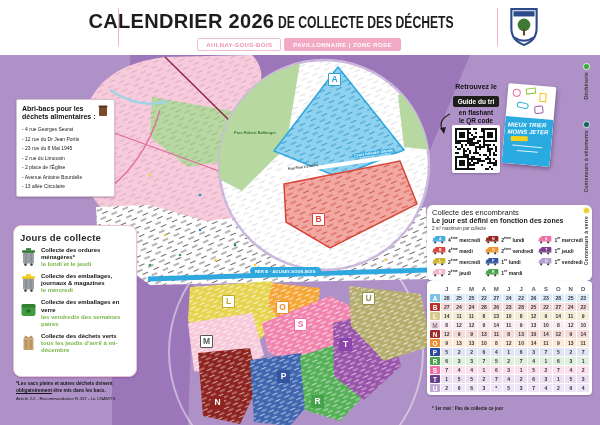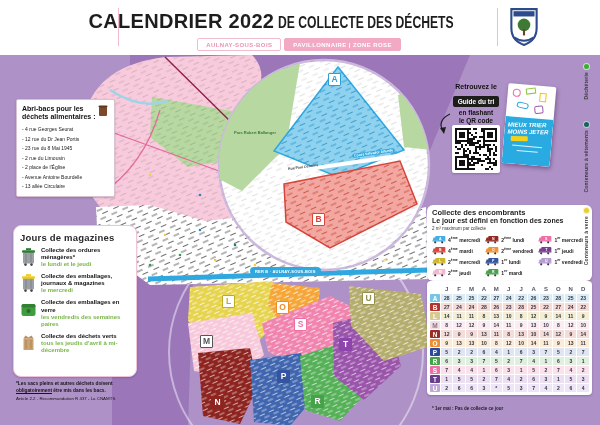--- a/index.html
+++ b/index.html
@@ -68,21 +68,21 @@
   .d2{left:18px;top:3px;width:10px;height:6px;border:1.5px solid #8cc63f;transform:rotate(-12deg)}
   .d3{left:32px;top:7px;width:7px;height:9px;border:1.5px solid #f5c21a}
   .d4{left:10px;top:18px;width:12px;height:6px;border:1.5px solid #27aae1;border-radius:4px;transform:rotate(8deg)}
   .d5{left:28px;top:20px;width:9px;height:8px;border:1.5px solid #9b59a8;border-radius:2px;transform:rotate(-10deg)}
   .bk-bottom{position:absolute;left:0;right:0;top:33px;bottom:0;background:#29abe1;padding:4px 3px 0}
   .bk-title{font-size:6px;font-weight:800;font-style:italic;color:#fff;line-height:1.1;transform:rotate(-4deg)}
   .bk-tag{width:17px;height:5px;background:#f5d21a;border-radius:1px;margin:2px 0 0 4px;transform:rotate(-4deg)}
   .bk-line{height:1px;background:rgba(255,255,255,.85);margin:4px auto 0;width:70%}
 
   .enc-box{position:absolute;left:427px;top:150px;width:165px;background:#fff;border-radius:6px;padding:4px 5px 3px;box-shadow:0 1px 2px rgba(60,30,80,.3)}
-  .enc-title{font-size:7.5px;font-weight:700;color:#1d1d1b;line-height:1.1}
+  .enc-title{font-size:7.5px;font-weight:400;color:#1d1d1b;line-height:1.1}
   .enc-sub{font-size:7px;font-weight:800;color:#1d1d1b;line-height:1.15}
   .enc-note{font-size:4.5px;color:#333;margin-top:1px}
   .enc-grid{margin-top:3px;display:grid;grid-template-rows:repeat(4,11px);grid-auto-flow:column;column-gap:1px}
   .enc-item{display:flex;align-items:center;gap:2px;overflow:hidden}
   .enc-item svg{width:14px;height:9px;flex:none}
   .enc-label{font-size:5px;font-weight:700;color:#222;white-space:nowrap}
   .enc-label sup{font-size:3.5px}
 
   .cal-wrap{position:absolute;left:427px;top:226px;width:165px;background:#fff;border-radius:4px;padding:2px;box-shadow:0 1px 2px rgba(60,30,80,.3)}
   .cal{width:161px;border-collapse:separate;border-spacing:1px;table-layout:fixed}
@@ -101,21 +101,21 @@
 </head>
 <body>
 
 <div class="stage">
 
   <div class="header">
     <div class="vrule" style="left:118px"></div>
     <div class="vrule" style="left:497px"></div>
     <div class="title-wrap">
       <div class="title-line">
-        <span class="t-main">CALENDRIER 2022</span>
+        <span class="t-main">CALENDRIER 2026</span>
         <span class="t-sub">DE COLLECTE DES DÉCHETS</span>
       </div>
       <div class="tags">
         <span class="tag tag-city">AULNAY-SOUS-BOIS</span>
         <span class="tag tag-zone">PAVILLONNAIRE | ZONE ROSE</span>
       </div>
     </div>
     <svg class="crest" viewBox="0 0 30 38">
       <path d="M3,2 h24 v18 c0,9 -6,14 -12,16 c-6,-2 -12,-7 -12,-16 Z" fill="#fff" stroke="#2c4a8c" stroke-width="2"></path>
       <rect x="5" y="4" width="20" height="5" fill="#2c4a8c"></rect>
@@ -253,21 +253,21 @@
         <li>12 rue du Dr Jean Portis</li>
         <li>23 rue du 8 Mai 1945</li>
         <li>2 rue du Limousin</li>
         <li>2 place de l'Église</li>
         <li>Avenue Antoine Bourdelle</li>
         <li>13 allée Circulaire</li>
       </ul>
     </div>
 
     <div class="jours">
-      <div class="jours-title">Jours de magazines</div>
+      <div class="jours-title">Jours de collecte</div>
 
       <div class="jitem">
         <svg class="jicon" viewBox="0 0 17 19">
           <rect x="3" y="5" width="11" height="11.5" rx="1" fill="#9aa0a5"></rect>
           <line x1="6" y1="6.5" x2="6" y2="15.5" stroke="#7c8287" stroke-width="1"></line>
           <line x1="11" y1="6.5" x2="11" y2="15.5" stroke="#7c8287" stroke-width="1"></line>
           <rect x="2" y="3.2" width="13" height="2.6" rx="1" fill="#2e7d32"></rect>
           <rect x="6" y="1.2" width="5" height="2" fill="#2e7d32"></rect>
           <circle cx="5.5" cy="17.6" r="1.3" fill="#444"></circle>
             <circle cx="11.5" cy="17.6" r="1.3" fill="#444"></circle>

